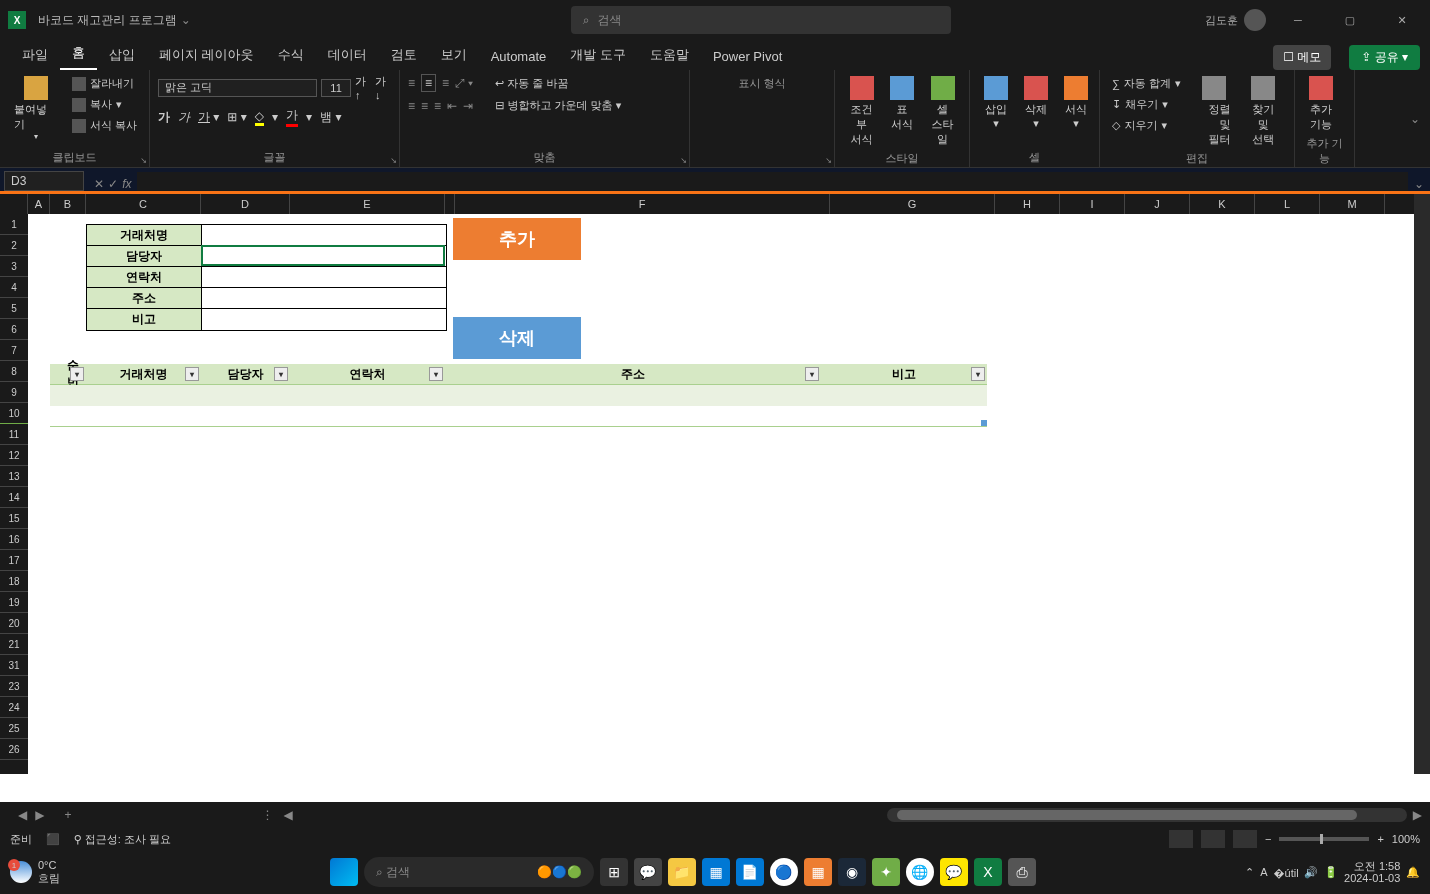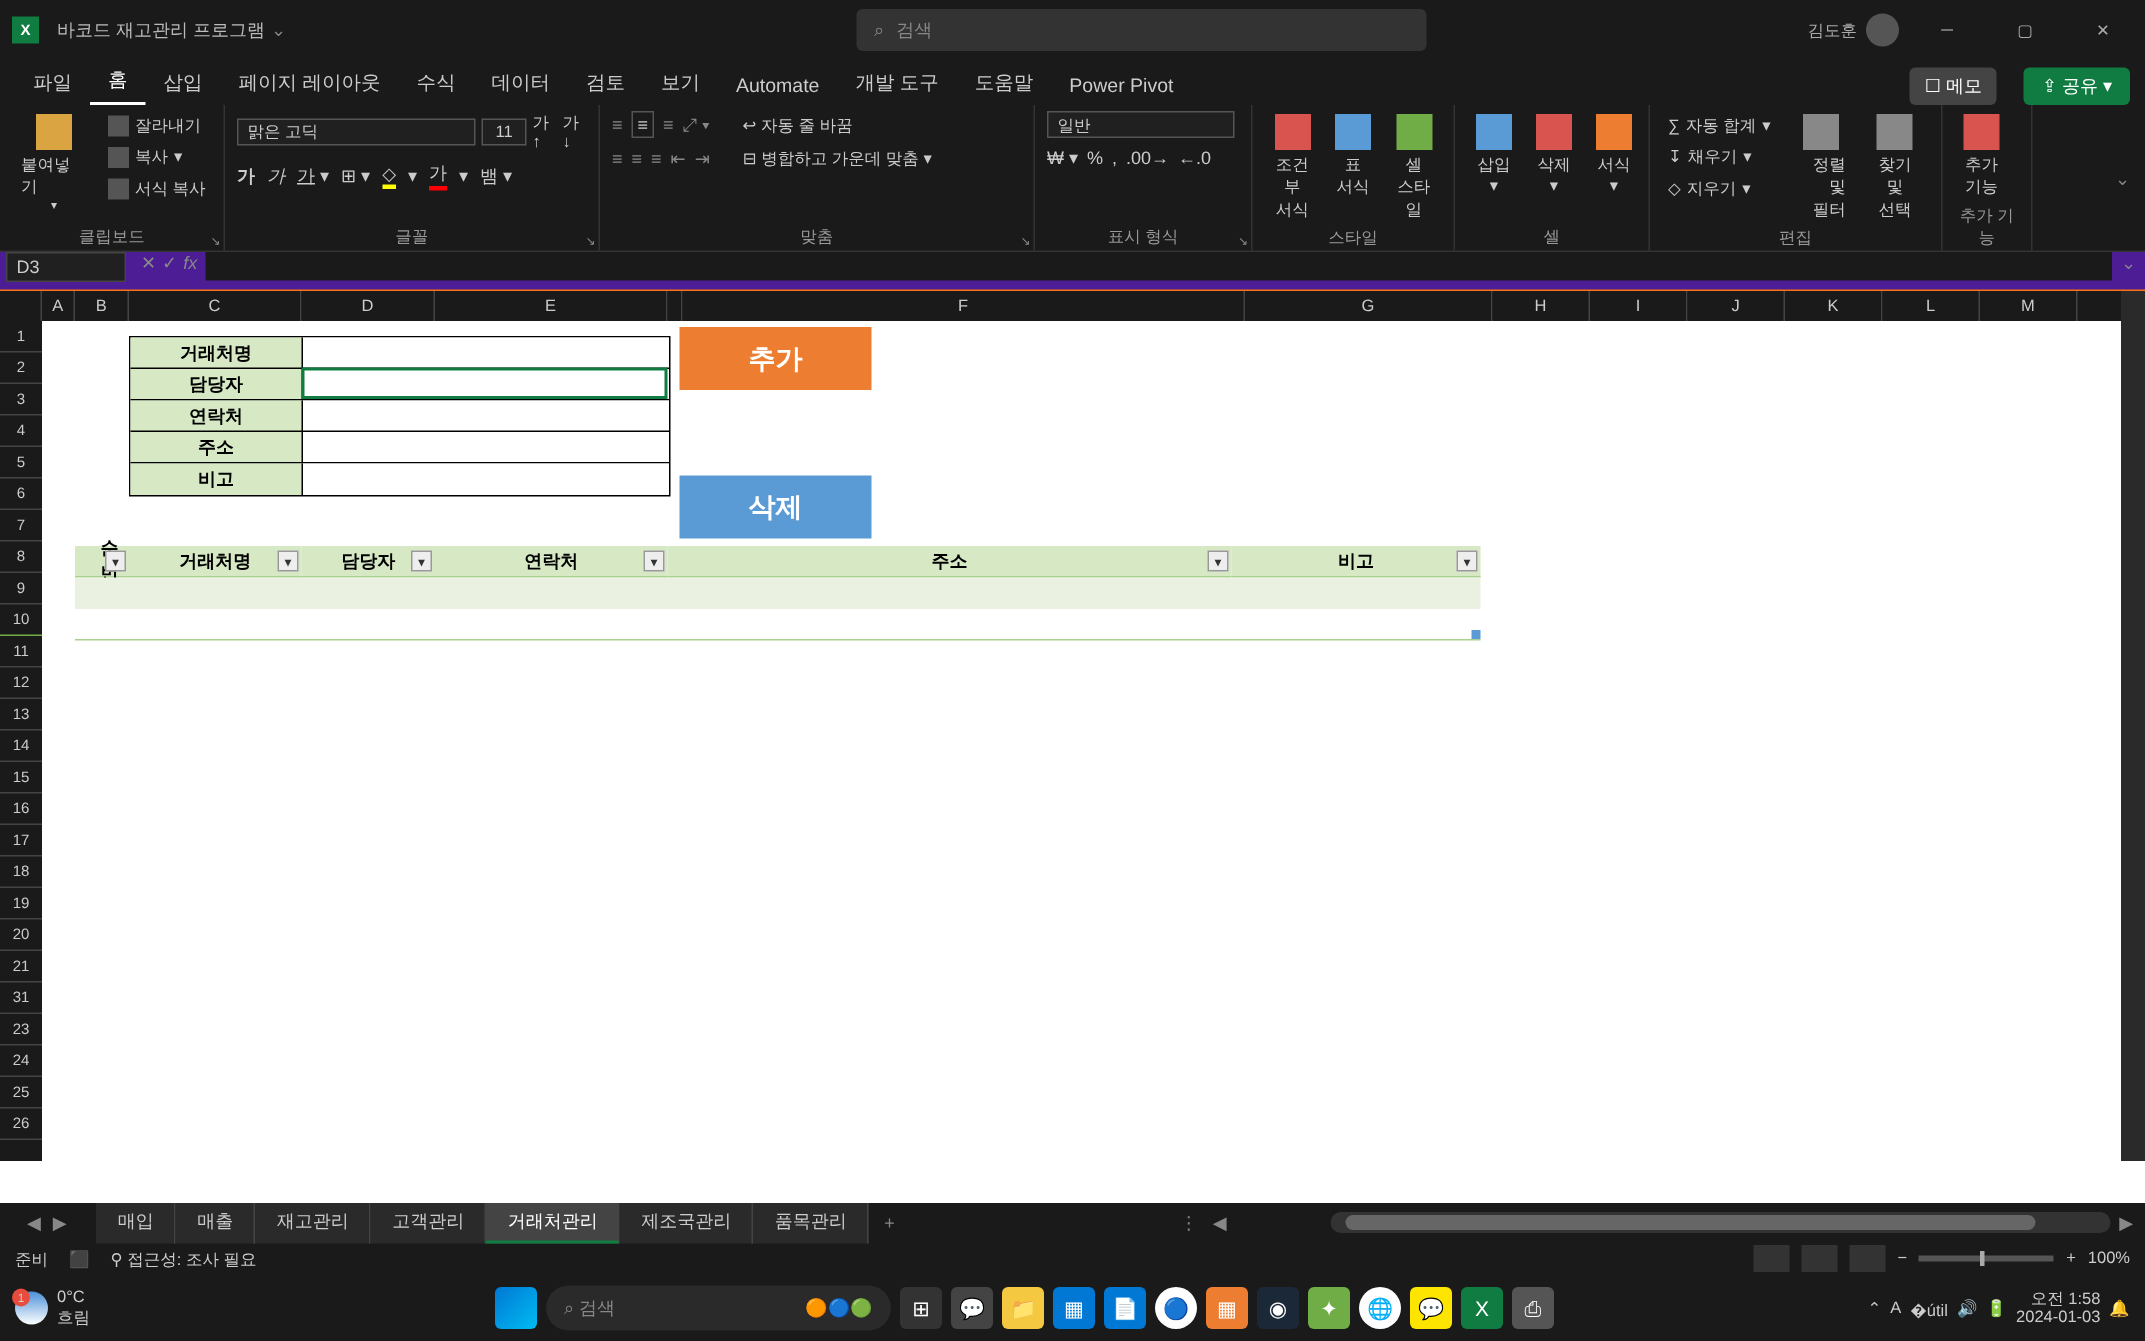--- a/index.html
+++ b/index.html
@@ -33,21 +33,21 @@
 .ribbon-big { display: flex; flex-direction: column; align-items: center; padding: 2px 6px; color: #ccc; font-size: 11px; }
 .ribbon-big .icon { width: 24px; height: 24px; background: #666; margin-bottom: 2px; }
 .ribbon-small-col { display: flex; flex-direction: column; gap: 2px; }
 .ribbon-small { color: #ccc; font-size: 11px; padding: 2px 4px; display: flex; align-items: center; gap: 4px; white-space: nowrap; }
 .ribbon-small .icon { width: 14px; height: 14px; background: #555; display: inline-block; }
 .font-select { background: #202020; border: 1px solid #555; color: #ccc; padding: 2px 6px; width: 164px; font-size: 11px; }
 .font-size { background: #202020; border: 1px solid #555; color: #ccc; padding: 2px 4px; width: 30px; font-size: 11px; text-align: center; }
 .launcher { position: absolute; right: 2px; bottom: 2px; font-size: 8px; color: #888; }
 
 
-.formula-bar { height: 26px; background: #4c1d95; border-bottom: 1px solid #f97316; display: flex; align-items: flex-start; }
+.formula-bar { height: 26px; background: #0f172a; border-bottom: 3px solid #f97316; display: flex; align-items: flex-end; }
 .name-box { width: 80px; background: #202020; border: 1px solid #444; padding: 2px 6px; color: #ccc; font-size: 12px; margin: 0 4px; }
 .fx-icons { display: flex; gap: 4px; padding: 0 6px; color: #888; font-size: 12px; }
 .fx-input { flex: 1; background: #1a1a1a; border: none; color: #ccc; padding: 2px 6px; }
 .expand { padding: 0 6px; color: #888; }
 
 
 .grid-area { position: relative; height: 608px; background: #fff; }
 .col-headers { height: 20px; display: flex; background: #1a1a1a; position: relative; }
 .select-all { width: 28px; height: 20px; background: #1a1a1a; border-right: 1px solid #444; }
 .col-header { border-right: 1px solid #444; color: #ccc; font-size: 11px; display: flex; align-items: center; justify-content: center; background: #1a1a1a; }
@@ -238,30 +238,20 @@
         <span style="color:#888">⇥</span>
         <span style="width:10px"></span>
         <span style="color:#ccc;font-size:11px">⊟ <span>병합하고 가운데 맞춤</span> ▾</span>
       </div>
     </div>
     <div class="label">맞춤</div>
     <div class="launcher">↘</div>
   </div>
 
   <div class="ribbon-group" style="width:145px">
-    <div class="content" style="flex-direction:column;gap:6px;width:100%">
-      <input class="font-select" style="width: 125px;" value="일반">
-      <div style="display:flex;gap:6px;color:#ccc;font-size:12px">
-        <span>₩ ▾</span>
-        <span>%</span>
-        <span>,</span>
-        <span>.00→</span>
-        <span>←.0</span>
-      </div>
-    </div>
     <div class="label">표시 형식</div>
     <div class="launcher">↘</div>
   </div>
 
   <div class="ribbon-group" style="width:135px">
     <div class="content">
       <div class="ribbon-big">
           <div class="icon" style="background:#d9534f"></div>
           <span style="white-space:pre-line;text-align:center">조건부
 서식</span>
@@ -442,29 +432,20 @@
     </div>
     <div class="vscroll"></div>
   </div>
 </div>
 
 <div class="sheet-area">
   <div class="sheet-nav">
     <span>◀</span>
     <span>▶</span>
   </div>
-  <div class="sheet-tabs" id="sheet-tabs">
-      <div class="sheet-tab">매입</div>
-      <div class="sheet-tab">매출</div>
-      <div class="sheet-tab">재고관리</div>
-      <div class="sheet-tab">고객관리</div>
-      <div class="sheet-tab active">거래처관리</div>
-      <div class="sheet-tab">제조국관리</div>
-      <div class="sheet-tab">품목관리</div>
-    </div>
   <div class="sheet-add">+</div>
   <span style="margin-left:180px;color:#888">⋮</span>
   <span style="margin-left:10px;color:#888">◀</span>
   <div class="hscroll">
       <div class="hscroll-thumb"></div>
     </div>
   <span style="margin-left:6px;color:#888">▶</span>
 </div>
 
 <div class="statusbar">

